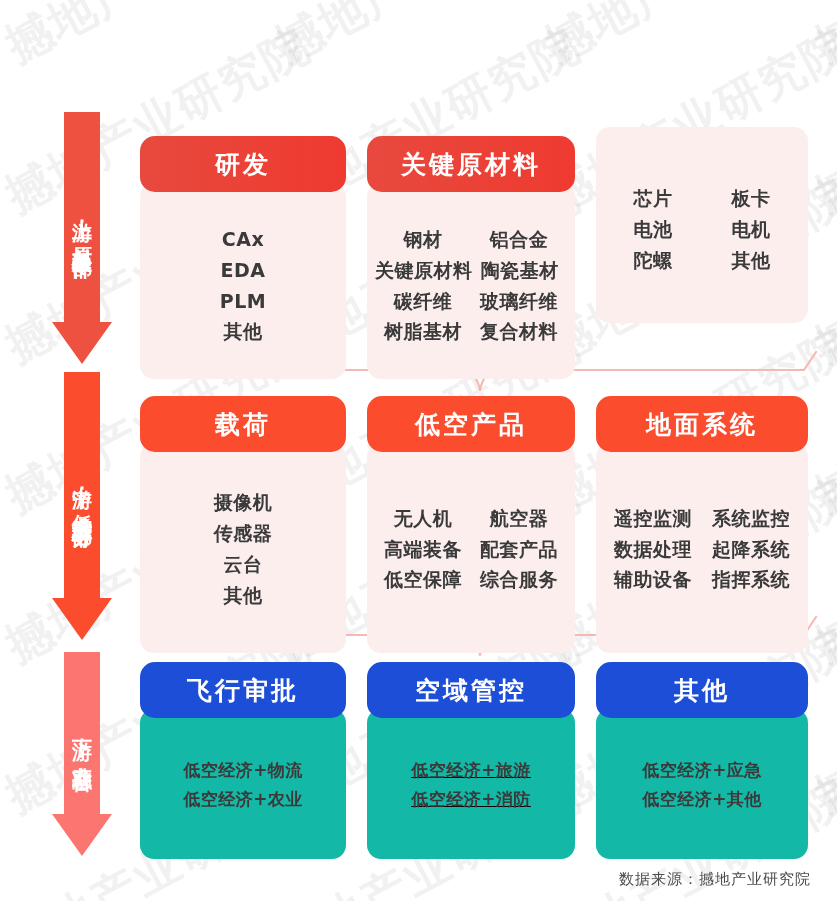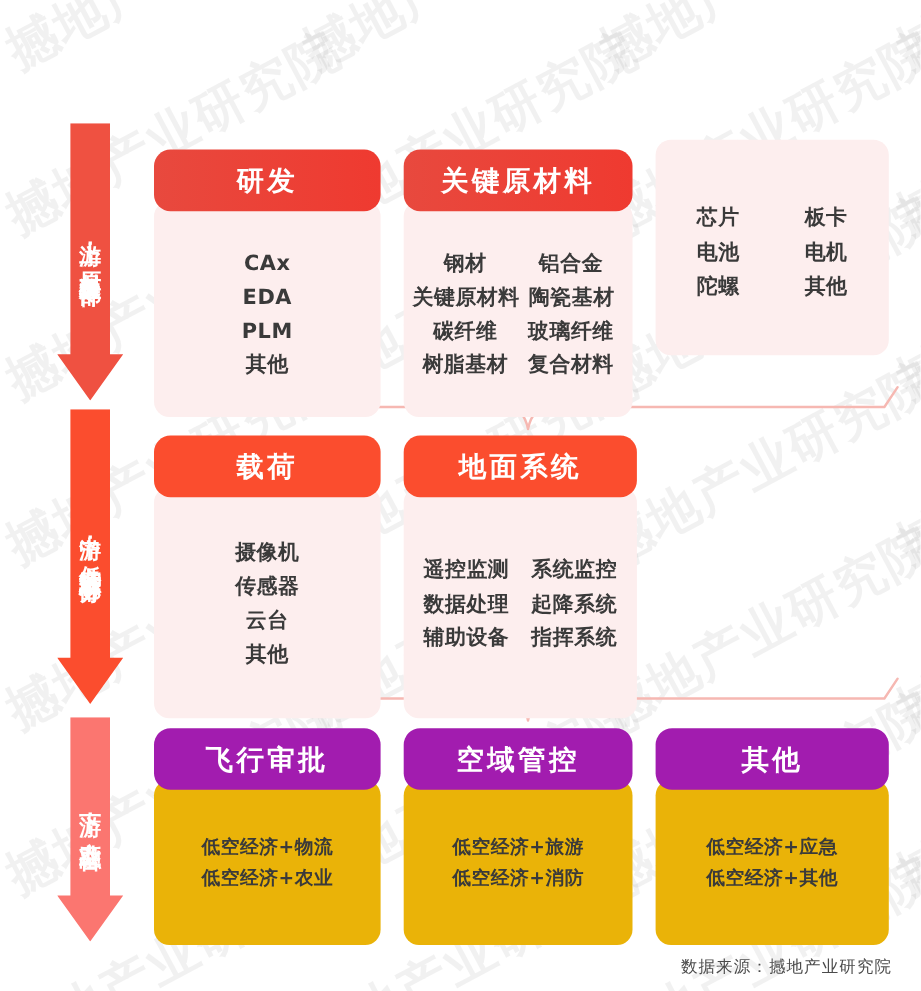--- a/index.html
+++ b/index.html
@@ -131,22 +131,22 @@
   .cell.small { font-size: 17px; }
 
   
   .c1 { width: 206px; }
   .c2 { width: 208px; }
   .c3 { width: 212px; }
 
   
   .up .pill   { background: linear-gradient(90deg,#e8493e 0%, #ef3a30 100%); }
   .mid .pill  { background: #fb4d2e; text-align: right; }
-  .down .pill { background: #a21caf; text-align: right; }
-  .down .panel { background: #eab308; }
+  .down .pill { background: #1d4ed8; text-align: right; }
+  .down .panel { background: #14b8a6; }
 
   
   .brace { position: absolute; left: 140px; z-index: 1; }
 
   
   .footer {
     position: absolute;
     right: 26px; bottom: 12px;
     font-size: 15px;
     color: #4b4b4b;
@@ -300,20 +300,37 @@
             <div class="cell">传感器</div>
           </div>
           <div class="row one">
             <div class="cell">云台</div>
           </div>
           <div class="row one">
             <div class="cell">其他</div>
           </div>
         </div>
       </div>
+      <div class="col c2">
+        <div class="pill">低空产品</div>
+        <div class="panel" style="height: 210px;">
+          <div class="row two">
+            <div class="cell">无人机</div>
+            <div class="cell">航空器</div>
+          </div>
+          <div class="row two">
+            <div class="cell">高端装备</div>
+            <div class="cell">配套产品</div>
+          </div>
+          <div class="row two">
+            <div class="cell">低空保障</div>
+            <div class="cell">综合服务</div>
+          </div>
+        </div>
+      </div>
       <div class="col c3">
         <div class="pill">地面系统</div>
         <div class="panel" style="height: 210px;">
           <div class="row two">
             <div class="cell">遥控监测</div>
             <div class="cell">系统监控</div>
           </div>
           <div class="row two">
             <div class="cell">数据处理</div>
             <div class="cell">起降系统</div>
@@ -332,21 +349,21 @@
           <div class="row one">
             <div class="cell small">低空经济+物流</div>
           </div>
           <div class="row one">
             <div class="cell small">低空经济+农业</div>
           </div>
         </div>
       </div>
       <div class="col c2">
         <div class="pill">空域管控</div>
-        <div class="panel" style="height: 150px;">
+        <div class="panel" style="height: 150px; text-decoration: underline;">
           <div class="row one">
             <div class="cell small">低空经济+旅游</div>
           </div>
           <div class="row one">
             <div class="cell small">低空经济+消防</div>
           </div>
         </div>
       </div>
       <div class="col c3">
         <div class="pill">其他</div>

